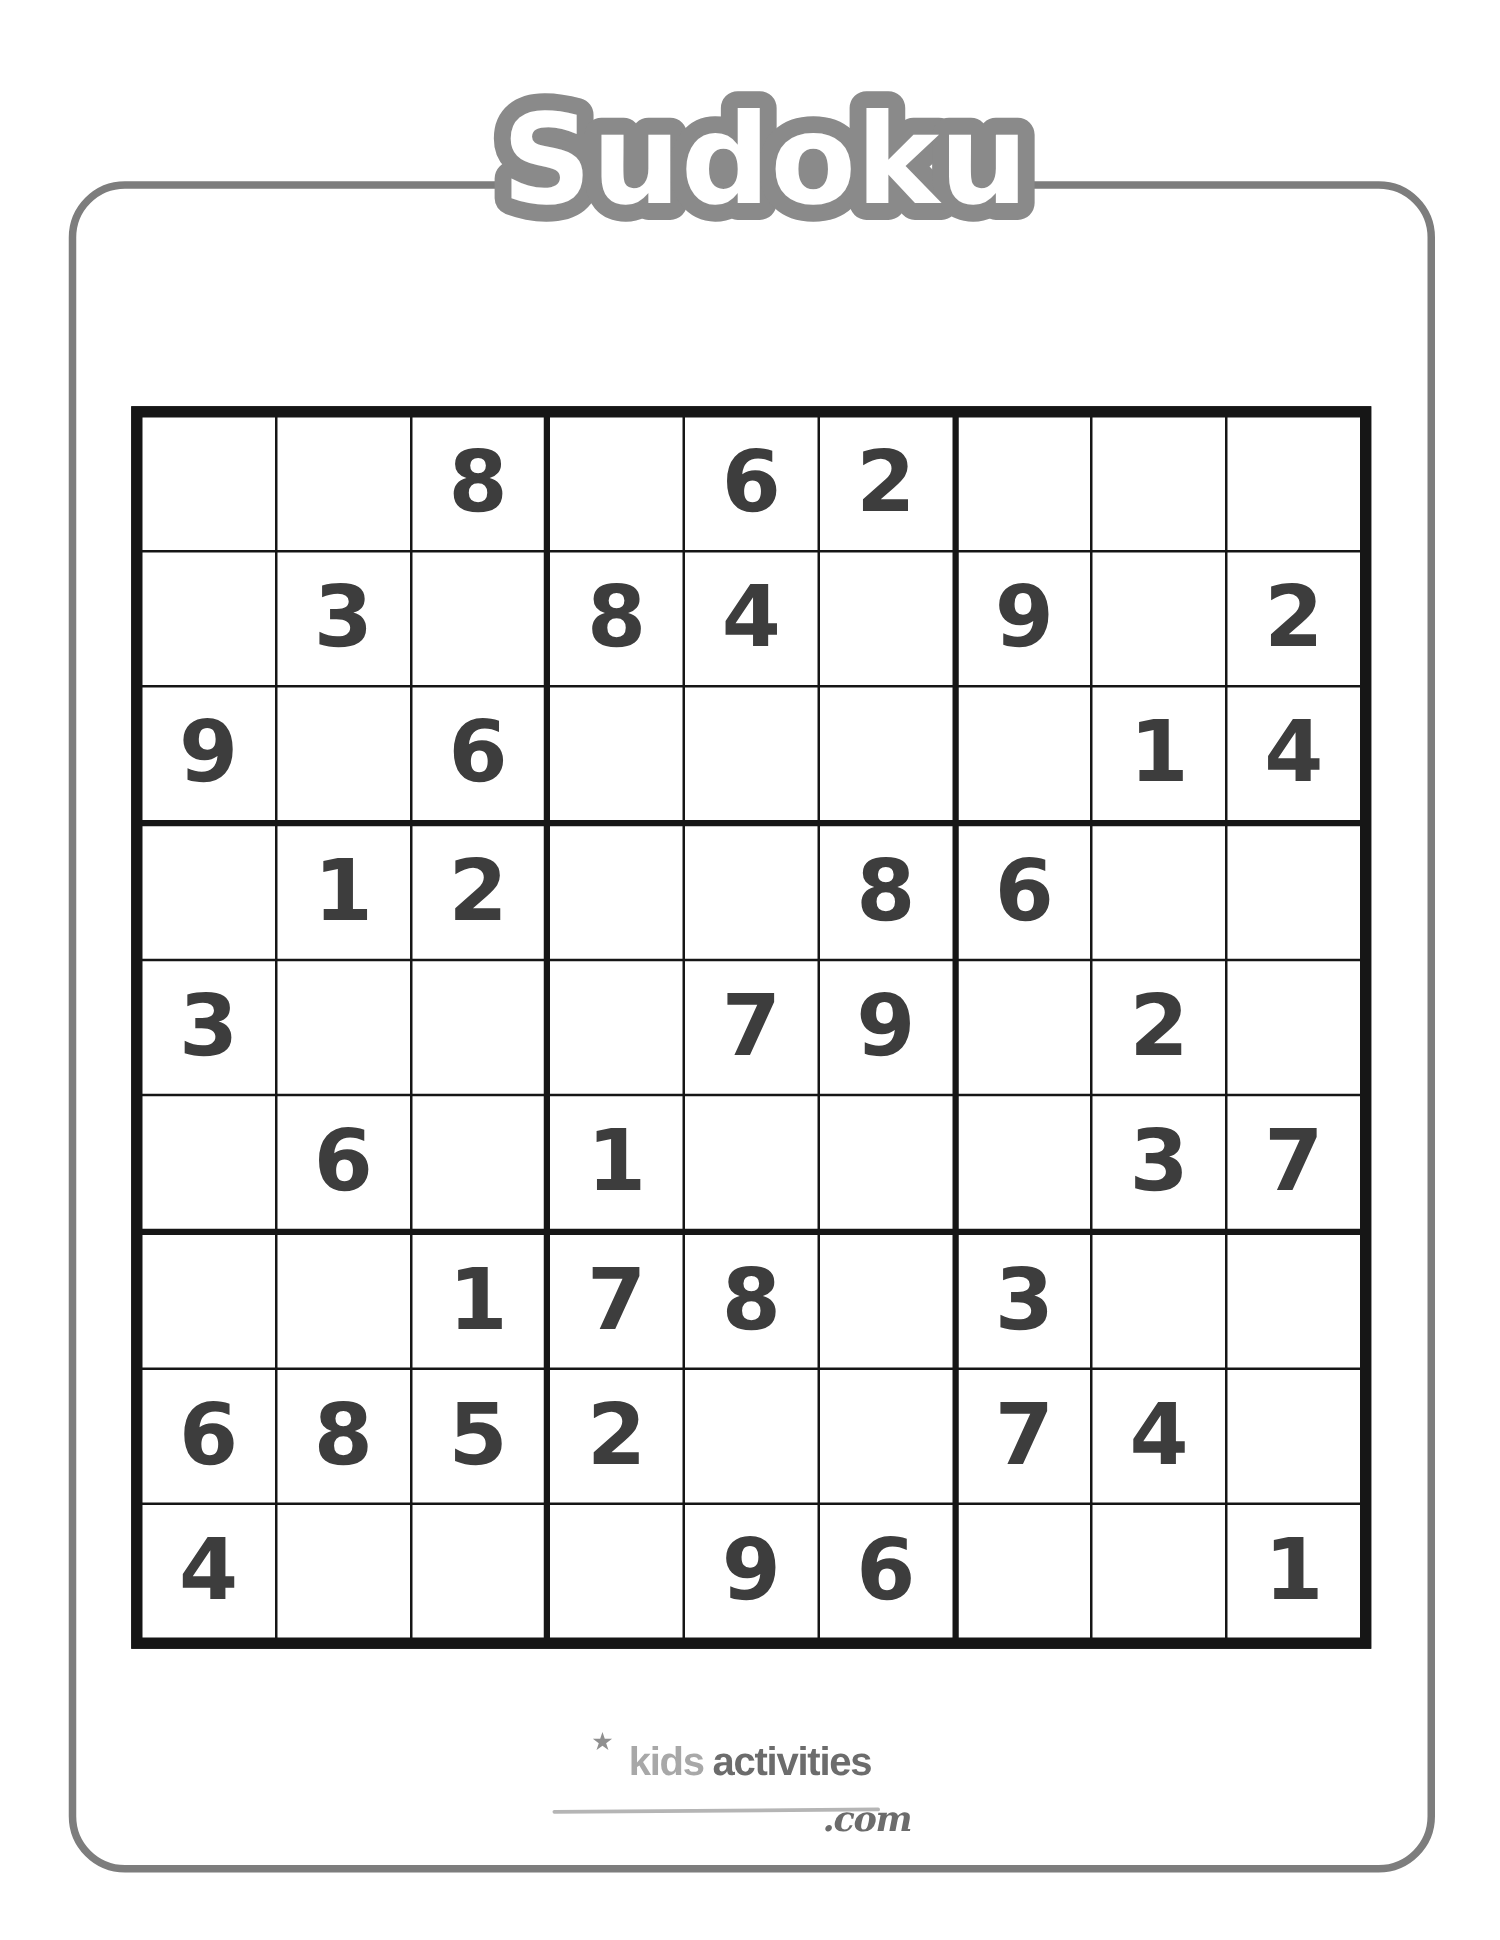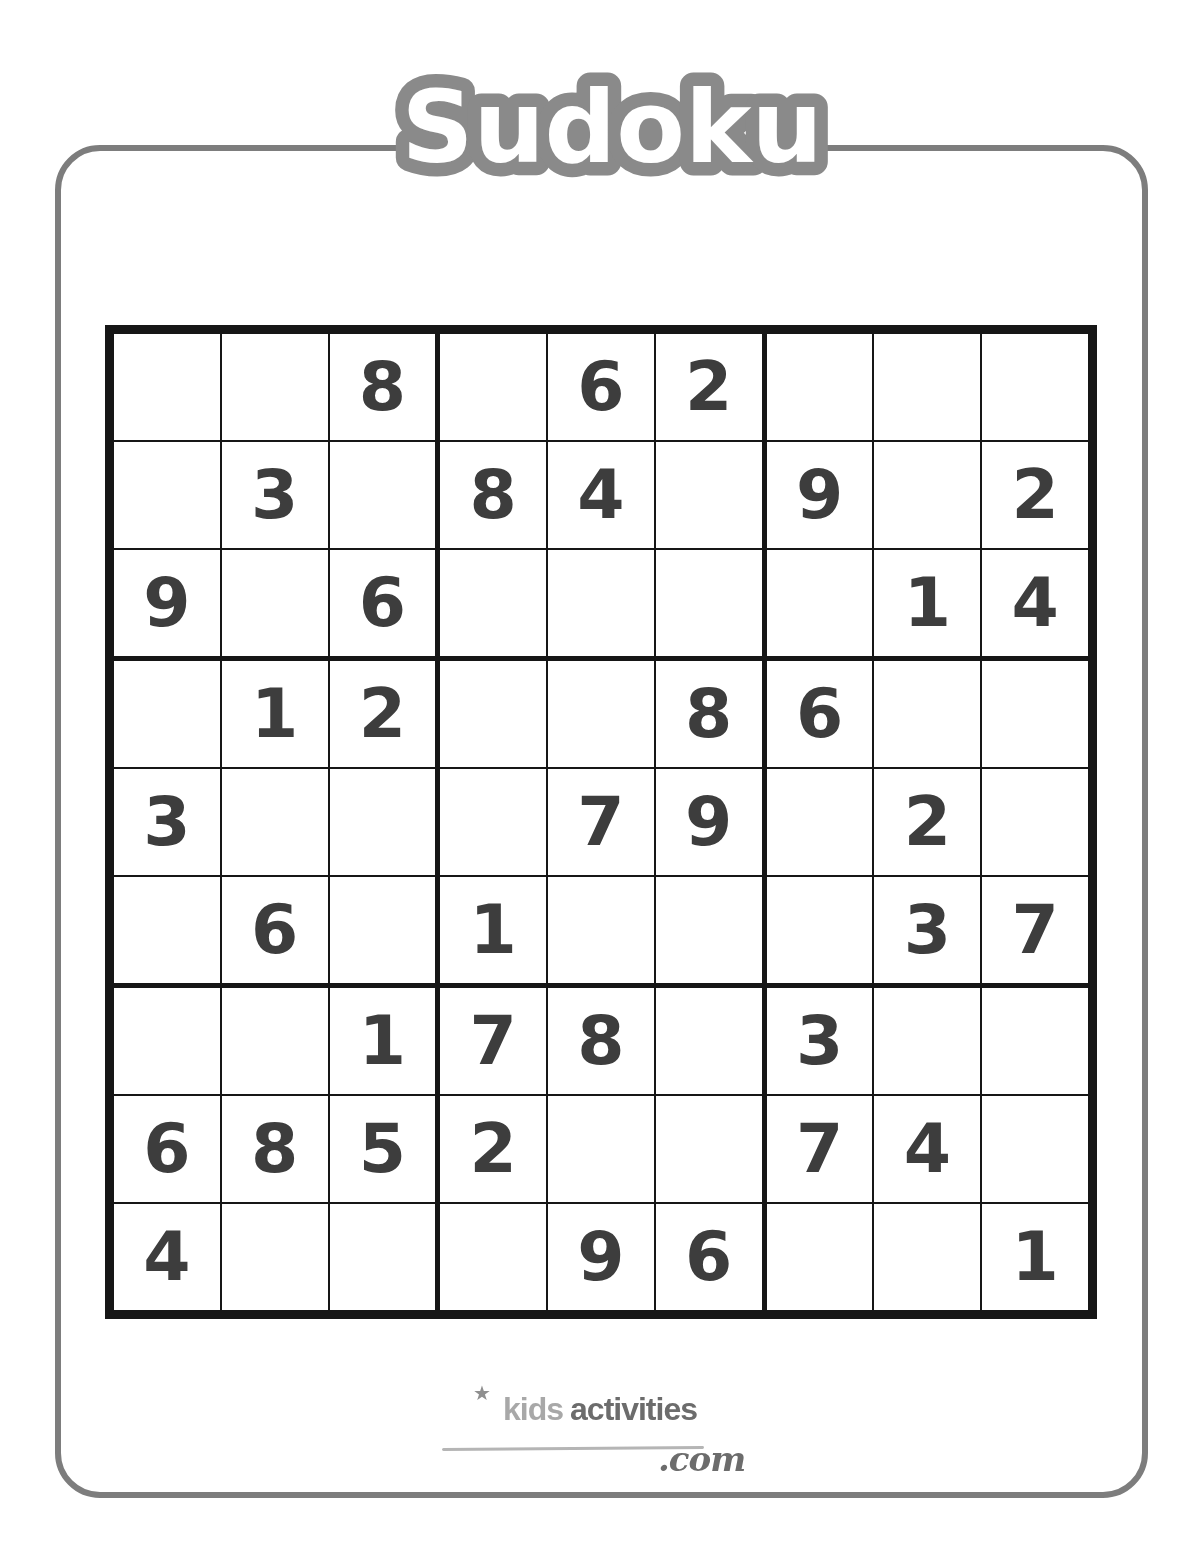--- a/index.html
+++ b/index.html
@@ -57,21 +57,21 @@
     position:absolute;left:33px;top:-4px;font-size:20px;color:#8f8f8f;
     font-family:"DejaVu Sans", sans-serif;
   }
   .logo-underline{
     position:absolute;left:2px;top:62px;width:262px;height:3px;
     background:var(--logo-underline);border-radius:2px;transform:rotate(-0.4deg);
   }
   .brand-com{
     position:absolute;left:218px;top:54px;
     font-family:"DejaVu Serif", serif;font-style:italic;font-weight:bold;
-    font-size:34px;color:var(--logo-com);letter-spacing:-1px;
+    font-size:28px;color:var(--logo-com);letter-spacing:-1px;
   }
 </style>
 </head>
 <body>
 
 <div class="page-frame"></div>
 
 <div class="title-wrap">
   <svg width="520" height="160" viewBox="0 0 520 160">
     <text x="260" y="112" text-anchor="middle" font-family="DejaVu Sans, sans-serif" font-size="100" font-weight="bold" fill="#ffffff" stroke="#8a8a8a" stroke-width="27" paint-order="stroke" stroke-linejoin="round">Sudoku</text>

